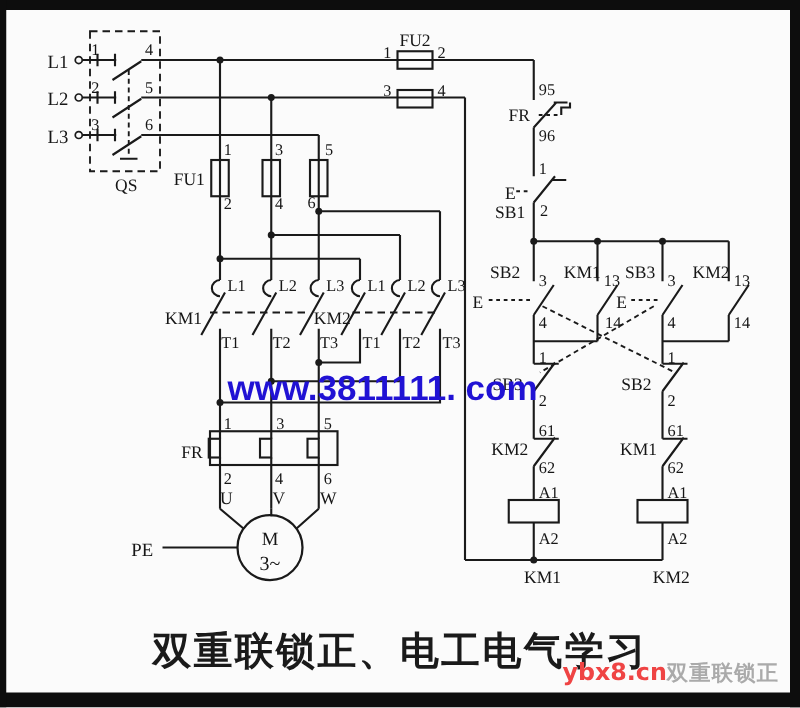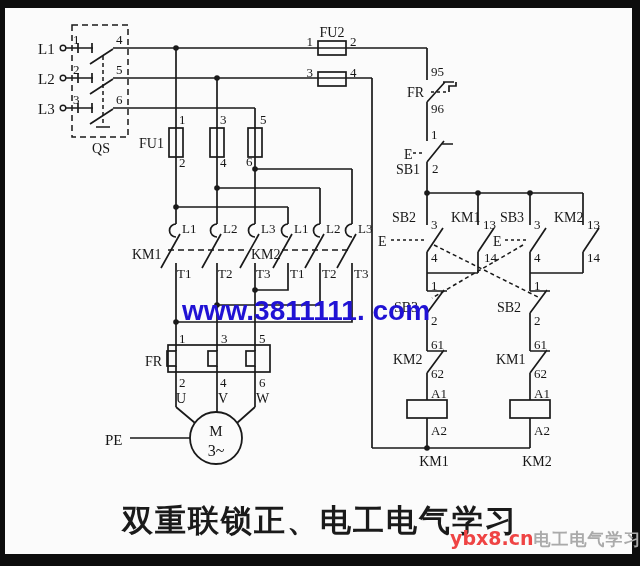--- a/index.html
+++ b/index.html
@@ -196,16 +196,16 @@
       <rect x="0" y="0" width="5" height="566"></rect>
       <rect x="632" y="0" width="8" height="566"></rect>
     </g>
   </svg>
 
   <div class="title">双重联锁正、电工电气学习</div>
 
   <div class="wm-blue">www.3811111. com</div>
 
   <div class="wm-site">
-    <span class="name">ybx8.cn</span><span class="suffix">电工电气学习</span>
+    <span class="name">ybx8.cn</span><span class="suffix">双重联锁正</span>
   </div>
 
 </div>
 
 </body></html>

